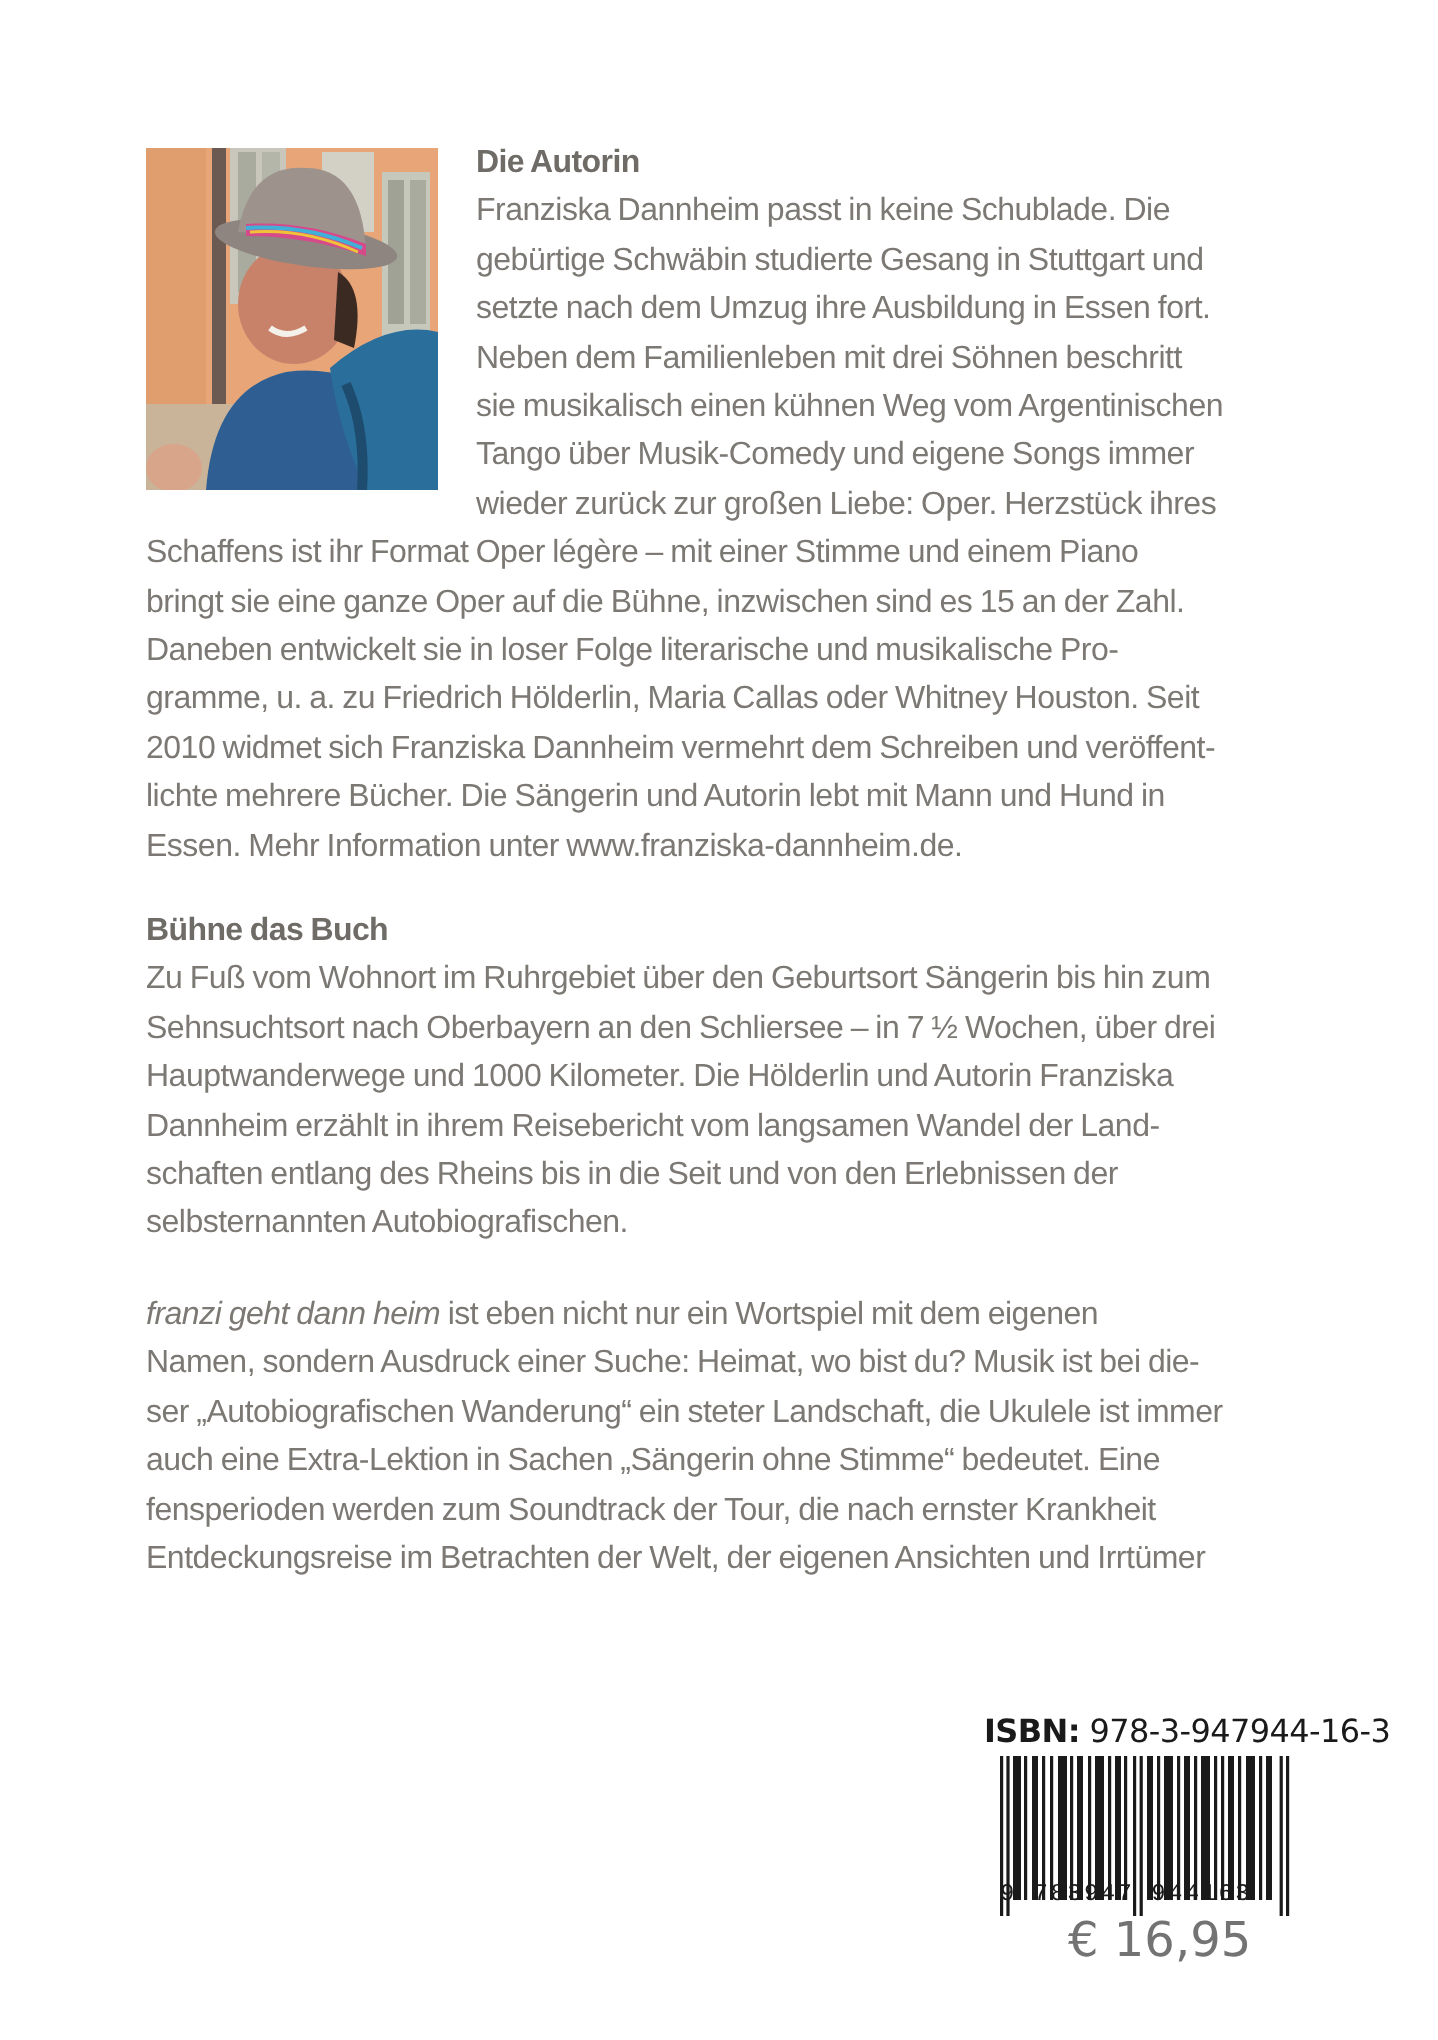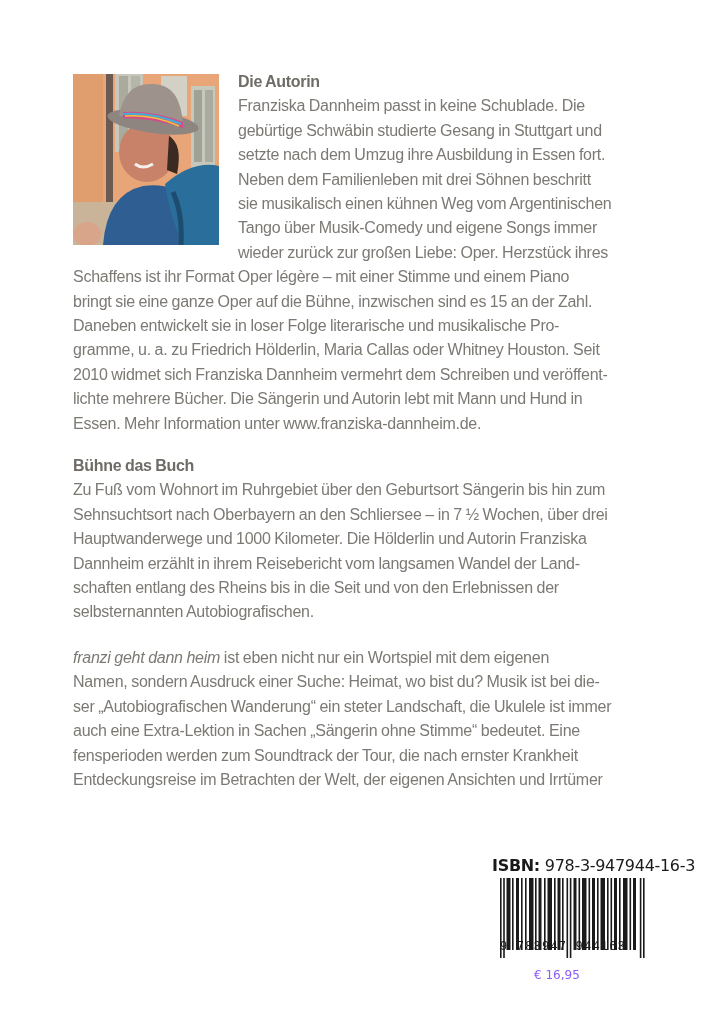--- a/index.html
+++ b/index.html
@@ -89,24 +89,24 @@
       font-family: Liberation Mono, monospace;
       font-size: 12px;
       letter-spacing: 1.2px;
       white-space: nowrap;
       color: #1a1a1a;
       margin-left: 12px;
     }
     .price {
       position: absolute;
       left: 46px;
-      top: 112px;
-      font-size: 12px;
+      top: 100px;
+      font-size: 24px;
       white-space: nowrap;
-      color: #8b5cf6;
+      color: #737373;
     }
   </style>
 </head>
 <body>
 
 <div class="photo">
   <svg width="146" height="171" viewBox="0 0 146 171">
 
     <rect x="0" y="0" width="146" height="171" fill="#e8a678"></rect>
     <rect x="0" y="0" width="30" height="171" fill="#e09d6d"></rect>

